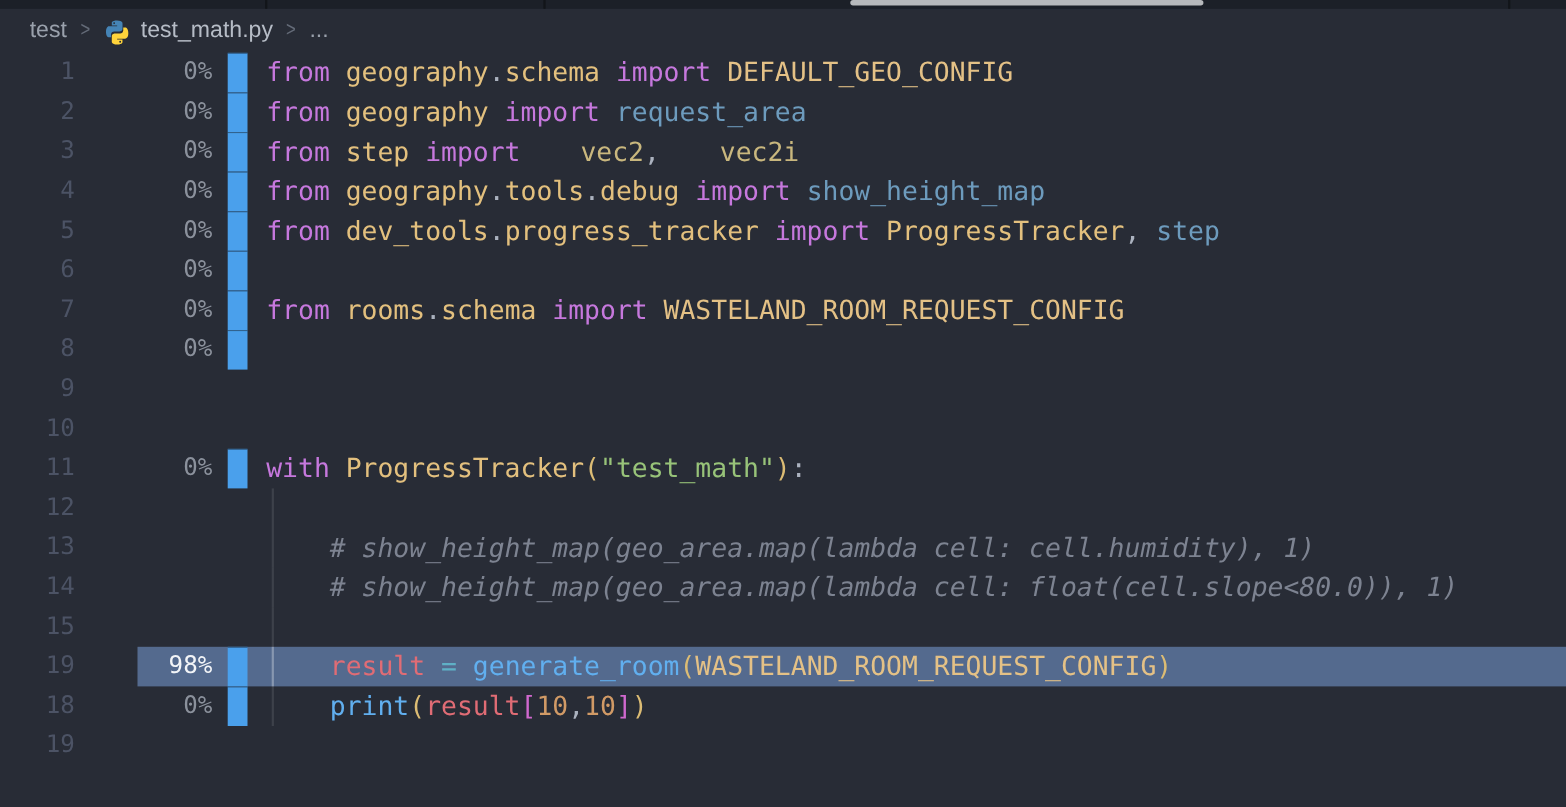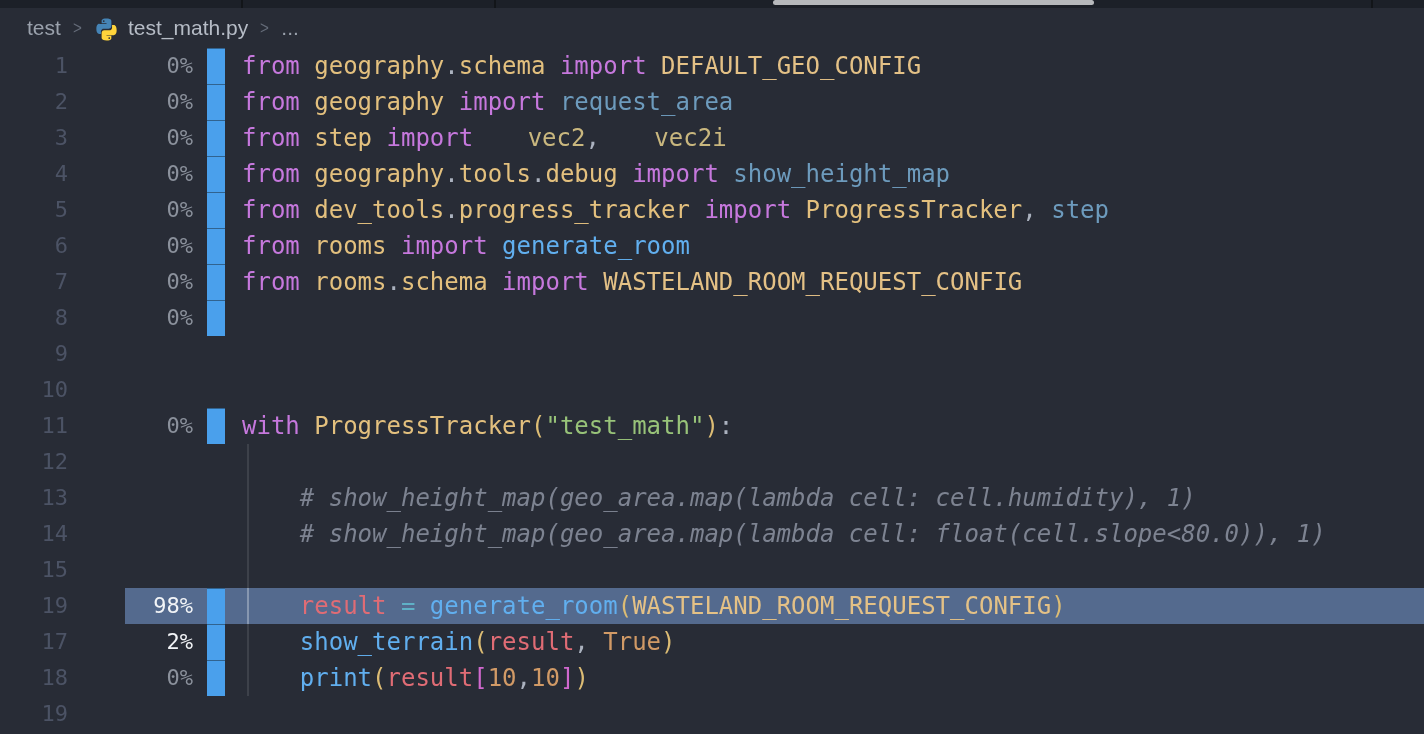--- a/index.html
+++ b/index.html
@@ -116,21 +116,20 @@
         <div class="bar" style="background: rgb(74, 160, 236);"></div>
       </span>
       <span class="codetxt"><span class="tk-kw">from </span><span class="tk-mod">dev_tools</span><span class="tk-pun">.</span><span class="tk-mod">progress_tracker</span><span class="tk-kw"> import </span><span class="tk-mod">ProgressTracker</span><span class="tk-pun">, </span><span class="tk-mut">step</span></span>
     </div>
     <div class="row">
       <span class="ln">6</span>
       <span class="cov">0%</span>
       <span class="barcell">
         <div class="bar" style="background: rgb(74, 160, 236);"></div>
       </span>
-      <span class="codetxt"><span class="tk-kw">from </span><span class="tk-mod">rooms</span><span class="tk-kw"> import </span><span class="tk-fn">generate_room</span></span>
     </div>
     <div class="row">
       <span class="ln">7</span>
       <span class="cov">0%</span>
       <span class="barcell">
         <div class="bar" style="background: rgb(74, 160, 236);"></div>
       </span>
       <span class="codetxt"><span class="tk-kw">from </span><span class="tk-mod">rooms</span><span class="tk-pun">.</span><span class="tk-mod">schema</span><span class="tk-kw"> import </span><span class="tk-const">WASTELAND_ROOM_REQUEST_CONFIG</span></span>
     </div>
     <div class="row">
@@ -191,29 +190,20 @@
       <div class="hlbg" style="background: rgb(84, 106, 142);"></div>
       <span class="ln">19</span>
       <span class="cov bright">98%</span>
       <span class="barcell">
         <div class="bar" style="background: rgb(74, 160, 236);"></div>
       </span>
       <div class="guide"></div>
       <span class="codetxt"><span class="tk-pun">    </span><span class="tk-var">result</span><span class="tk-op"> = </span><span class="tk-fn">generate_room</span><span class="tk-br1">(</span><span class="tk-const">WASTELAND_ROOM_REQUEST_CONFIG</span><span class="tk-br1">)</span></span>
     </div>
     <div class="row">
-      <span class="ln">17</span>
-      <span class="cov bright">2%</span>
-      <span class="barcell">
-        <div class="bar" style="background: rgb(74, 160, 236);"></div>
-      </span>
-      <div class="guide"></div>
-      <span class="codetxt"><span class="tk-pun">    </span><span class="tk-fn">show_terrain</span><span class="tk-br1">(</span><span class="tk-var">result</span><span class="tk-pun">, </span><span class="tk-num">True</span><span class="tk-br1">)</span></span>
-    </div>
-    <div class="row">
       <span class="ln">18</span>
       <span class="cov">0%</span>
       <span class="barcell">
         <div class="bar" style="background: rgb(74, 160, 236);"></div>
       </span>
       <div class="guide"></div>
       <span class="codetxt"><span class="tk-pun">    </span><span class="tk-fn">print</span><span class="tk-br1">(</span><span class="tk-var">result</span><span class="tk-br2">[</span><span class="tk-num">10</span><span class="tk-pun">,</span><span class="tk-num">10</span><span class="tk-br2">]</span><span class="tk-br1">)</span></span>
     </div>
     <div class="row">
       <span class="ln">19</span>

